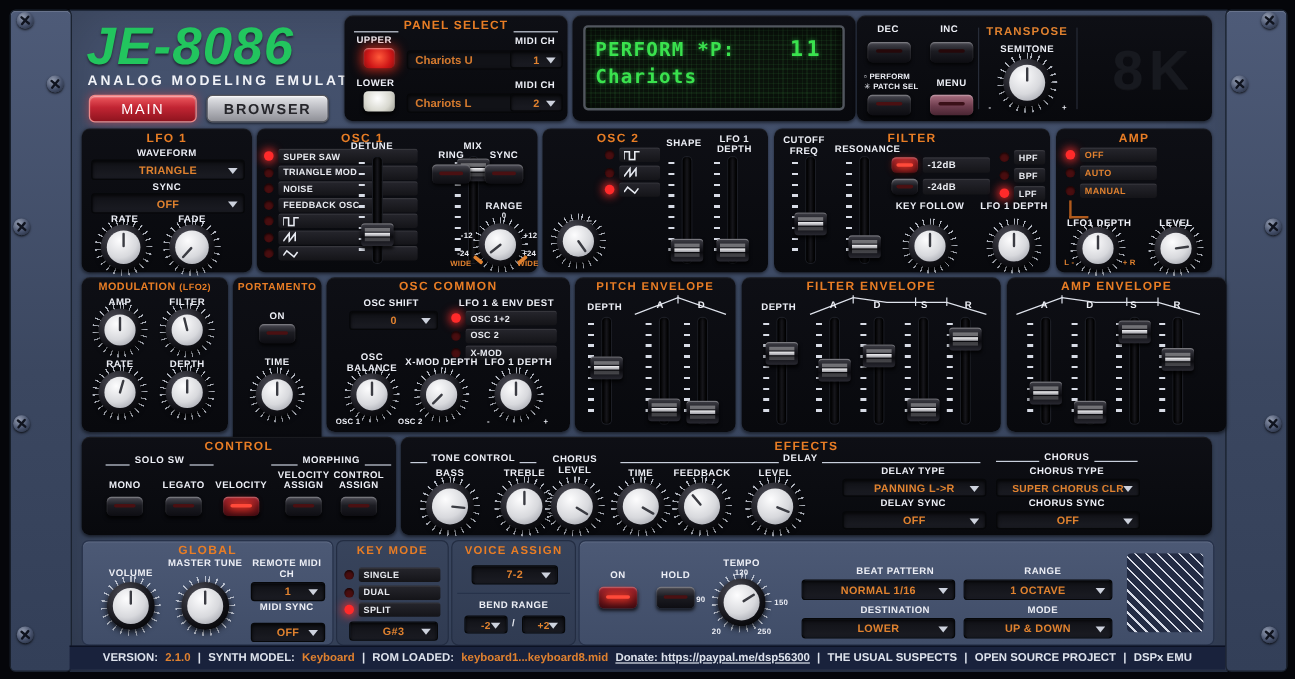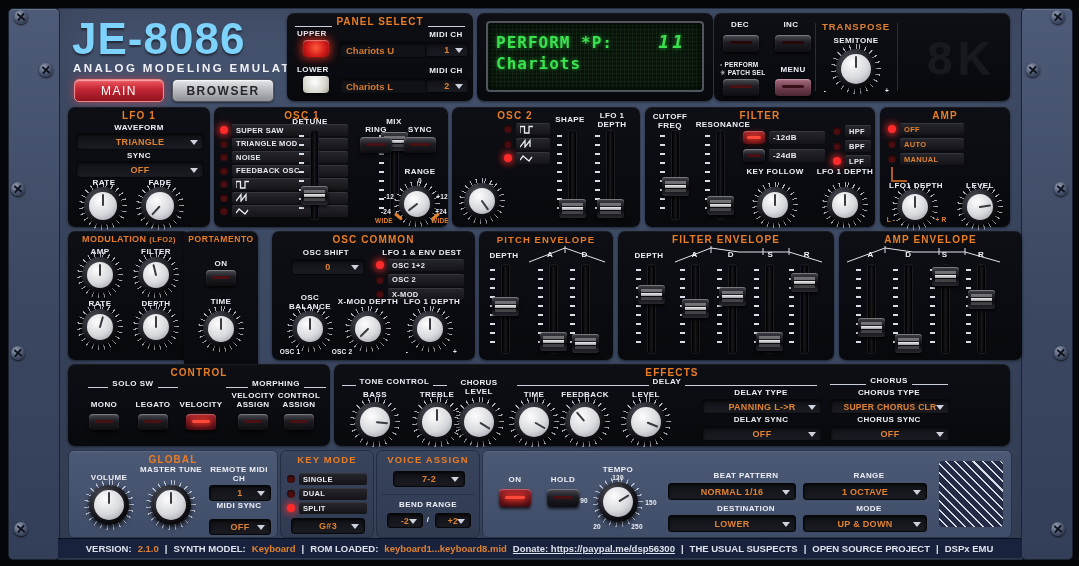--- a/index.html
+++ b/index.html
@@ -50,26 +50,26 @@
 .shandle{position:absolute;left:-10px;width:27px;height:19px;bottom:calc(var(--v,50%) - 9px);background:linear-gradient(180deg,#404048,#1a1a20 40%,#0b0b0f 60%,#282830);border-radius:3px;box-shadow:0 2px 3px rgba(0,0,0,.75),inset 0 1px 0 rgba(255,255,255,.3)}
 .shandle::after{content:"";position:absolute;left:3px;right:3px;top:8px;height:3px;background:linear-gradient(#f2f2f4,#9a9aa0);box-shadow:0 -4px 0 rgba(255,255,255,.35),0 4px 0 rgba(255,255,255,.2)}
 .envd{position:absolute}
 .envd svg{display:block}
 .envl{position:absolute;top:7px;color:#eef0f6;font-size:8px;font-weight:bold;transform:translateX(-50%)}
 .vdiv{position:absolute;top:10px;bottom:10px;width:1px;background:#272c38}
 .hdiv{position:absolute;height:1px;background:#27324a}
 .wicon{display:block}
 .lcd{position:absolute;left:9px;top:8px;right:9px;bottom:9px;background:#0a120b;border:2px solid #51565e;border-radius:4px;overflow:hidden;box-shadow:inset 0 0 10px rgba(0,0,0,.9);background-image:repeating-linear-gradient(0deg,rgba(80,200,90,.08) 0 1px,transparent 1px 4px),repeating-linear-gradient(90deg,rgba(80,200,90,.08) 0 1px,transparent 1px 4px)}
 .lcdrow{display:flex;justify-content:space-between;align-items:baseline;padding:2px 16px 0 8px;font-family:"DejaVu Sans Mono",monospace;font-weight:bold;color:#3ae24e;font-size:16px;text-shadow:0 0 4px rgba(60,255,90,.55);letter-spacing:1px}
-.lcdval{font-style:italic;font-size:18px;letter-spacing:3px}
+.lcdval{font-size:18px;letter-spacing:3px}
 .ampline{position:absolute;border-left:2px solid #b05a1c;border-bottom:2px solid #b05a1c}
 .wedge{position:absolute;width:9px;height:3px;background:#e0812f;border-radius:1px}
 .stripes{position:absolute;border-radius:4px;background:repeating-linear-gradient(45deg,transparent 0 5px,#d9dde8 5px 6.5px),#232c44}
 .logo8k{position:absolute;color:#17191f;font-weight:bold;font-size:46px;letter-spacing:5px;text-shadow:0 1px 0 rgba(255,255,255,.04)}
-.brandlogo{position:absolute;color:#7dd3fc;font-weight:bold;font-size:44px;letter-spacing:1px;text-shadow:0 2px 2px rgba(0,0,0,.5)}
+.brandlogo{position:absolute;color:#22c55e;font-weight:bold;font-size:44px;letter-spacing:1px;font-style:italic;text-shadow:0 2px 2px rgba(0,0,0,.5)}
 .subtitle{position:absolute;color:#f0f2f7;font-weight:bold;font-size:11.5px;letter-spacing:2.4px}
 .mainbtn{position:absolute;border-radius:5px;background:linear-gradient(180deg,#f05a60,#c22533 45%,#8f141f);border:1px solid #e88;box-shadow:0 0 8px rgba(255,60,60,.5),inset 0 1px 1px rgba(255,255,255,.5);color:#fff;font-weight:normal;font-size:12px;letter-spacing:1.5px;display:flex;align-items:center;justify-content:center}
 .browbtn{position:absolute;border-radius:5px;background:linear-gradient(180deg,#e6e7ea,#b9bac0 50%,#8f9097);border:1px solid #55565c;box-shadow:inset 0 1px 1px rgba(255,255,255,.8),0 1px 2px rgba(0,0,0,.5);color:#26262b;font-weight:bold;font-size:12px;letter-spacing:1.5px;display:flex;align-items:center;justify-content:center}
 .footer{position:absolute;left:58px;top:538px;width:963px;height:19px;background:#19223c;border-top:1px solid #0b101f;display:flex;align-items:center;justify-content:center;gap:6px;font-size:9.5px;font-weight:bold;color:#dde2ec;white-space:nowrap}
 .footer .ov{color:#e0812f}
 .footer .lnk{text-decoration:underline}
 </style>
 </head>
 <body>
 
@@ -450,21 +450,21 @@
     <div class="lbl" style="left:62px;top:68px;width:52px">DEPTH</div>
     <div class="knob k36" style="left:70px;top:78px;--a:0deg">
         <div class="kticks"></div>
         <div class="kbody"></div>
         <div class="krot">
           <div class="kptr"></div>
         </div>
       </div>
   </div>
 
-  <div class="bpanel" style="left:184px;top:231px;width:74px;height:164px">
+  <div class="bpanel" style="left:194px;top:231px;width:74px;height:164px">
     <div class="ptitle sm">PORTAMENTO</div>
     <div class="lbl" style="left:0;top:28px;width:74px">ON</div>
     <div class="pbtn" style="left:22px;top:39px;width:30px;height:16px">
         <span class="slot"></span>
       </div>
     <div class="lbl" style="left:0;top:66px;width:74px">TIME</div>
     <div class="knob k36" style="left:19px;top:80px;--a:0deg">
         <div class="kticks"></div>
         <div class="kbody"></div>
         <div class="krot">

